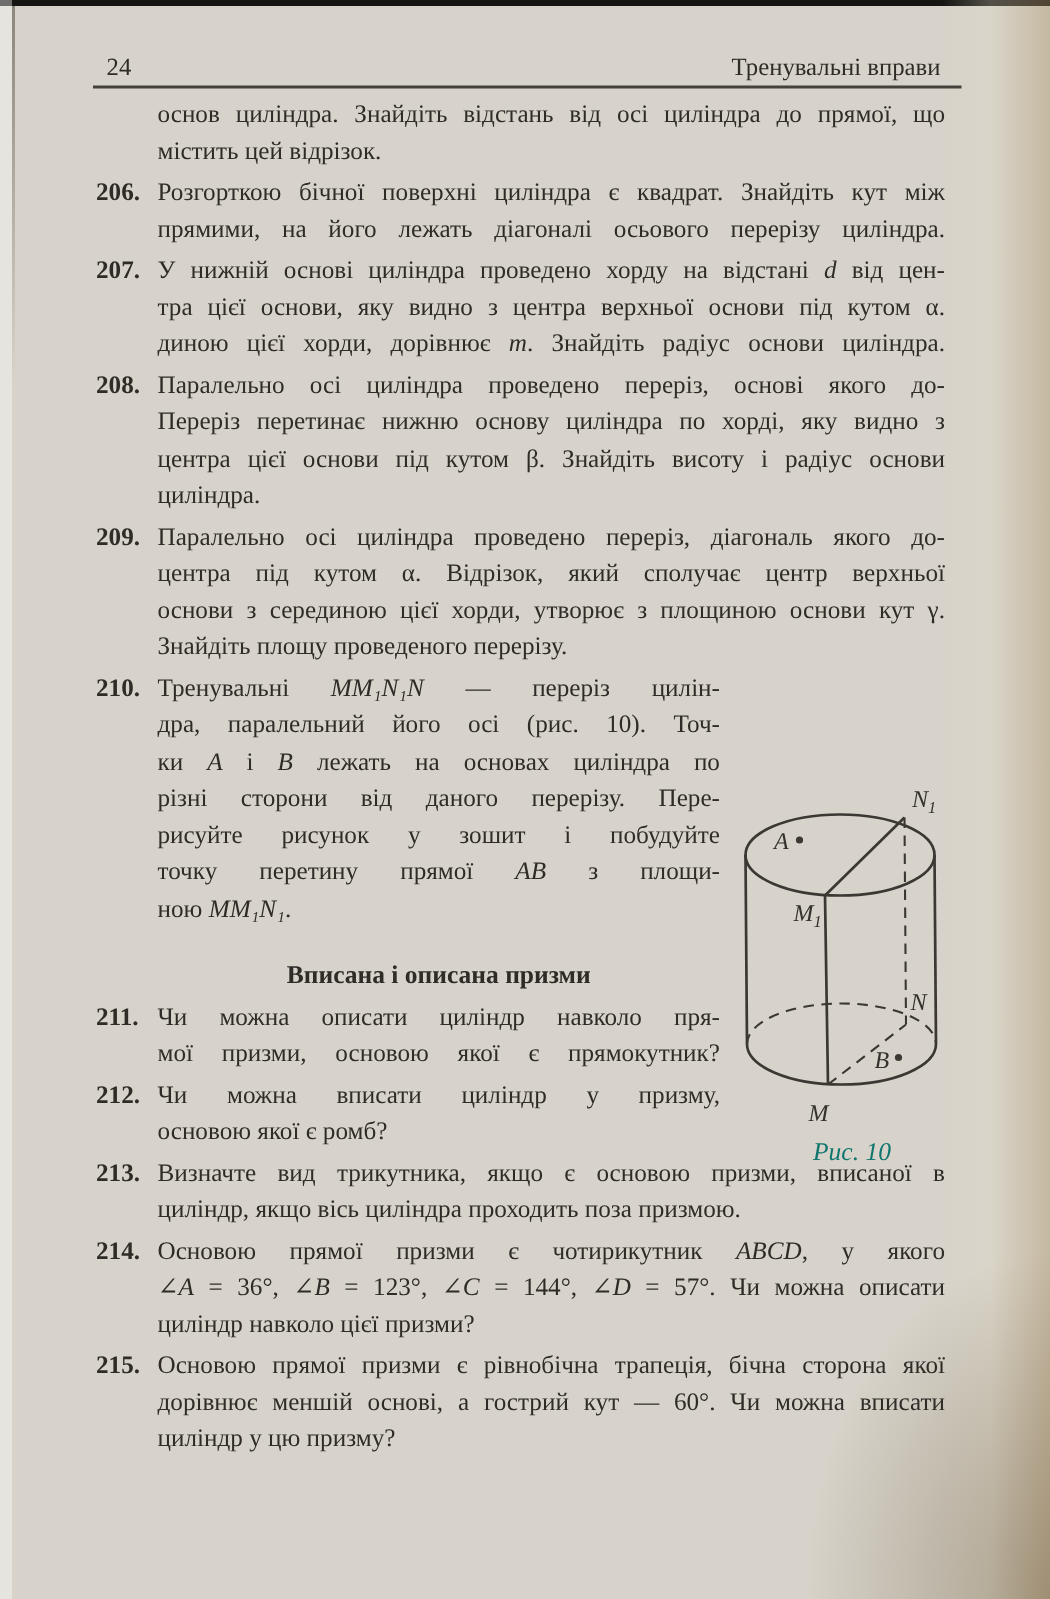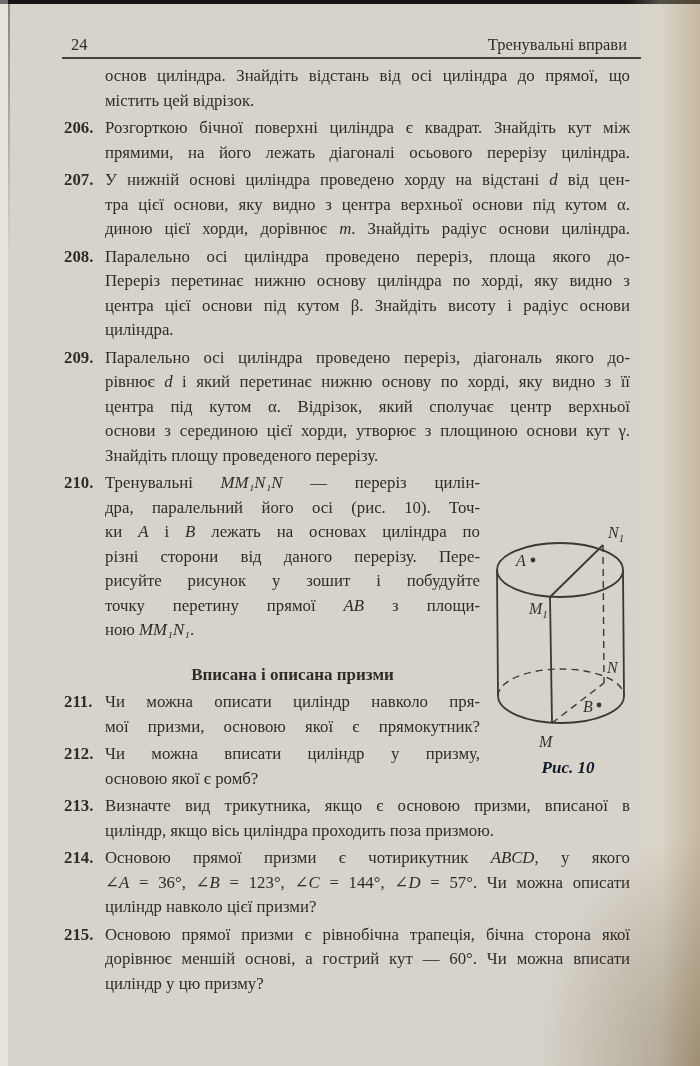--- a/index.html
+++ b/index.html
@@ -25,21 +25,21 @@
   .line.nj{text-align-last:left;}
   .intro{padding-left:41px;}
   .problem{position:relative;padding-left:41px;margin-top:3px;}
   .pnum{position:absolute;left:0;top:0;font-weight:bold;font-size:16.8px;line-height:24.5px;}
   .narrow{margin-right:150px;}
   .heading{margin-top:20px;margin-right:150px;padding-left:41px;text-align:center;
     font-weight:bold;font-size:17px;line-height:24.5px;}
   .it{font-style:italic;}
   .figure{position:absolute;left:478px;top:521px;width:180px;height:236px;}
   .fig-caption{position:absolute;left:478px;top:758px;width:180px;text-align:center;
-    font-style:italic;font-size:17px;color:#0f172a;font-weight:bold;}
+    font-style:italic;font-size:17px;color:#0f766e;}
   .fig-label{font-style:italic;font-size:16px;fill:#35322d;
     font-family:"Liberation Serif","DejaVu Serif",serif;}
   .fig-sub{font-size:11px;}
 </style>
 </head>
 <body>
 
 <div class="top-edge"></div>
 <div class="left-edge"></div>
 <div class="left-line"></div>
@@ -65,30 +65,29 @@
 
   <div class="problem">
     <span class="pnum">207.</span>
     <div class="line"><span>У нижній основі циліндра проведено хорду на відстані </span><span class="it">d</span><span> від цен-</span></div>
     <div class="line"><span>тра цієї основи, яку видно з центра верхньої основи під кутом α.</span></div>
     <div class="line"><span>диною цієї хорди, дорівнює </span><span class="it">m</span><span>. Знайдіть радіус основи циліндра.</span></div>
   </div>
 
   <div class="problem">
     <span class="pnum">208.</span>
-    <div class="line"><span>Паралельно осі циліндра проведено переріз, площа якого до-</span></div>
+    <div class="line"><span>Паралельно осі циліндра проведено переріз, основі якого до-</span></div>
     <div class="line"><span>Переріз перетинає нижню основу циліндра по хорді, яку видно з</span></div>
     <div class="line"><span>центра цієї основи під кутом β. Знайдіть висоту і радіус основи</span></div>
     <div class="line nj"><span>циліндра.</span></div>
   </div>
 
   <div class="problem">
     <span class="pnum">209.</span>
     <div class="line"><span>Паралельно осі циліндра проведено переріз, діагональ якого до-</span></div>
-    <div class="line"><span>рівнює </span><span class="it">d</span><span> і який перетинає нижню основу по хорді, яку видно з її</span></div>
     <div class="line"><span>центра під кутом α. Відрізок, який сполучає центр верхньої</span></div>
     <div class="line"><span>основи з серединою цієї хорди, утворює з площиною основи кут γ.</span></div>
     <div class="line nj"><span>Знайдіть площу проведеного перерізу.</span></div>
   </div>
 
   <div class="problem narrow">
     <span class="pnum">210.</span>
     <div class="line"><span>Тренувальні </span><span class="it">MM₁N₁N</span><span> — переріз цилін-</span></div>
     <div class="line"><span>дра, паралельний його осі (рис. 10). Точ-</span></div>
     <div class="line"><span>ки </span><span class="it">A</span><span> і </span><span class="it">B</span><span> лежать на основах циліндра по</span></div>

